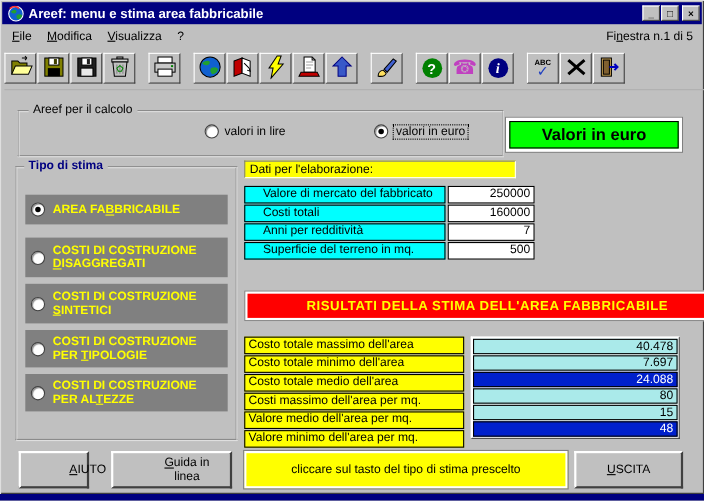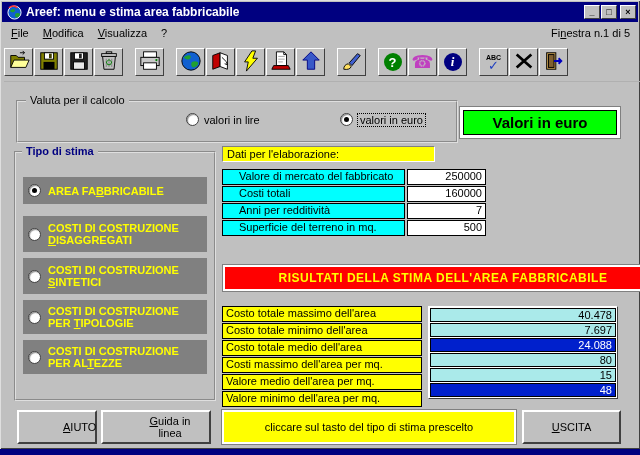--- a/index.html
+++ b/index.html
@@ -59,21 +59,21 @@
   .green-inner{height:100%;background:#00ff00;border:1px solid #000;display:flex;
                align-items:center;justify-content:center;font-weight:bold;font-size:15px;color:#000;box-sizing:border-box;}
 
   .tipo{left:14px;top:151px;width:198px;height:246px;}
   .stima-item{position:absolute;left:7px;right:7px;background:#808080;display:flex;
               align-items:center;padding-left:5px;box-sizing:border-box;}
   .stima-item .lbl{color:#ffff00;font-weight:bold;font-size:11px;line-height:12px;
                    margin-left:7px;}
 
   
-  .dati-header{position:absolute;left:222px;top:146px;width:213px;height:16px;background:#ffff00;
+  .dati-header{position:absolute;left:222px;top:146px;width:247px;height:16px;background:#ffff00;
                font-size:11px;line-height:15px;padding-left:4px;box-sizing:border-box;
                border:1px solid;border-color:#808080 #fff #fff #808080;}
   #data-table{position:absolute;left:222px;top:169px;}
   .drow{display:flex;margin-bottom:1px;}
   .dlabel{width:165px;height:14px;background:#00ffff;border:1px solid #000;font-size:11px;
           line-height:13px;padding-left:16px;box-sizing:content-box;}
   .dlabel.disabled{color:#808080;}
   .dvalue{width:74px;height:14px;background:#fff;border:1px solid #000;margin-left:2px;
           font-size:11px;line-height:13px;text-align:right;padding-right:3px;}
 
@@ -89,21 +89,21 @@
           border:1px solid;border-color:#fff #404040 #404040 #fff;padding:1px;box-sizing:border-box;}
   .rvalue{height:12px;border:1px solid #000;font-size:11px;line-height:12px;text-align:right;
           padding-right:3px;margin-bottom:1px;background:#aaeaea;color:#000;}
   .rvalue:last-child{margin-bottom:0;}
   .rvalue.hl{background:#0020cc;color:#fff;}
 
   
   .btn95{position:absolute;top:410px;height:34px;background:#c0c0c0;border:2px solid;
          border-color:#fff #404040 #404040 #fff;font-size:11px;color:#000;
          font-family:"Liberation Sans",sans-serif;}
-  .aiuto{left:17px;width:80px;padding-left:44px;}
+  .aiuto{left:17px;width:64px;padding-left:44px;}
   .guida{left:101px;width:110px;padding-left:34px;}
   .uscita{left:522px;width:99px;}
   .message{position:absolute;left:222px;top:410px;width:294px;height:34px;background:#ffff00;
            border:2px solid #fff;outline:1px solid #808080;display:flex;align-items:center;
            justify-content:center;font-size:11px;box-sizing:border-box;}
 </style>
 </head>
 <body>
 
 <div id="app">
@@ -237,21 +237,21 @@
       <button class="tb">
         <span><svg viewBox="0 0 24 24" width="22" height="22">
             <rect x="4" y="3" width="10" height="18" fill="#c8a050" stroke="#000"></rect>
             <rect x="6" y="5" width="6" height="14" fill="#806030" stroke="#000"></rect>
             <path d="M12 12 h8 M17 9 l3 3 -3 3" stroke="#0000c0" stroke-width="2" fill="none"></path>
           </svg></span>
       </button>
     </div>
 
   <div class="groupbox valuta">
-    <span class="legend">Valuta per il calcolo</span>
+    <span class="legend">Areef per il calcolo</span>
     <div id="valuta-options">
         <div class="opt" style="left: 168px;">
           <span class="radio"></span>
           <span>valori in lire</span>
         </div>
         <div class="opt" style="left: 322px;">
           <span class="radio sel"></span>
           <span class="focus-rect">valori in euro</span>
         </div>
       </div>

